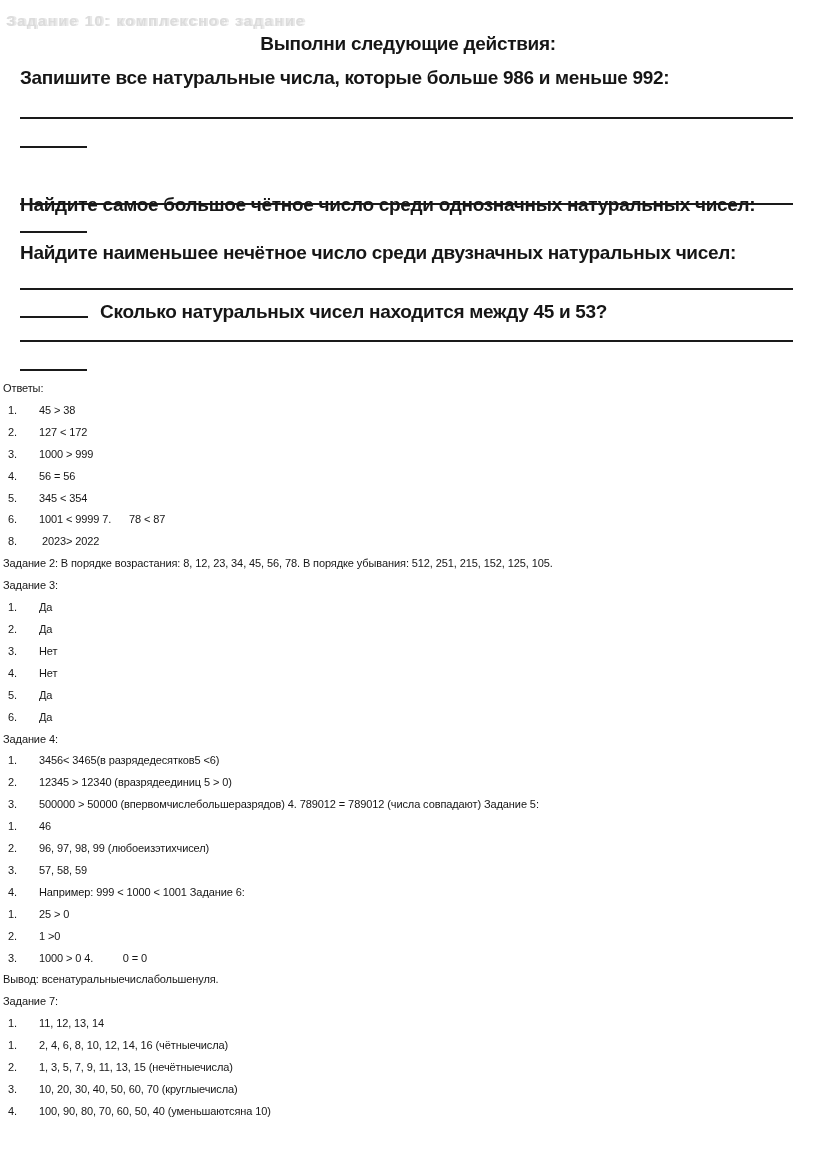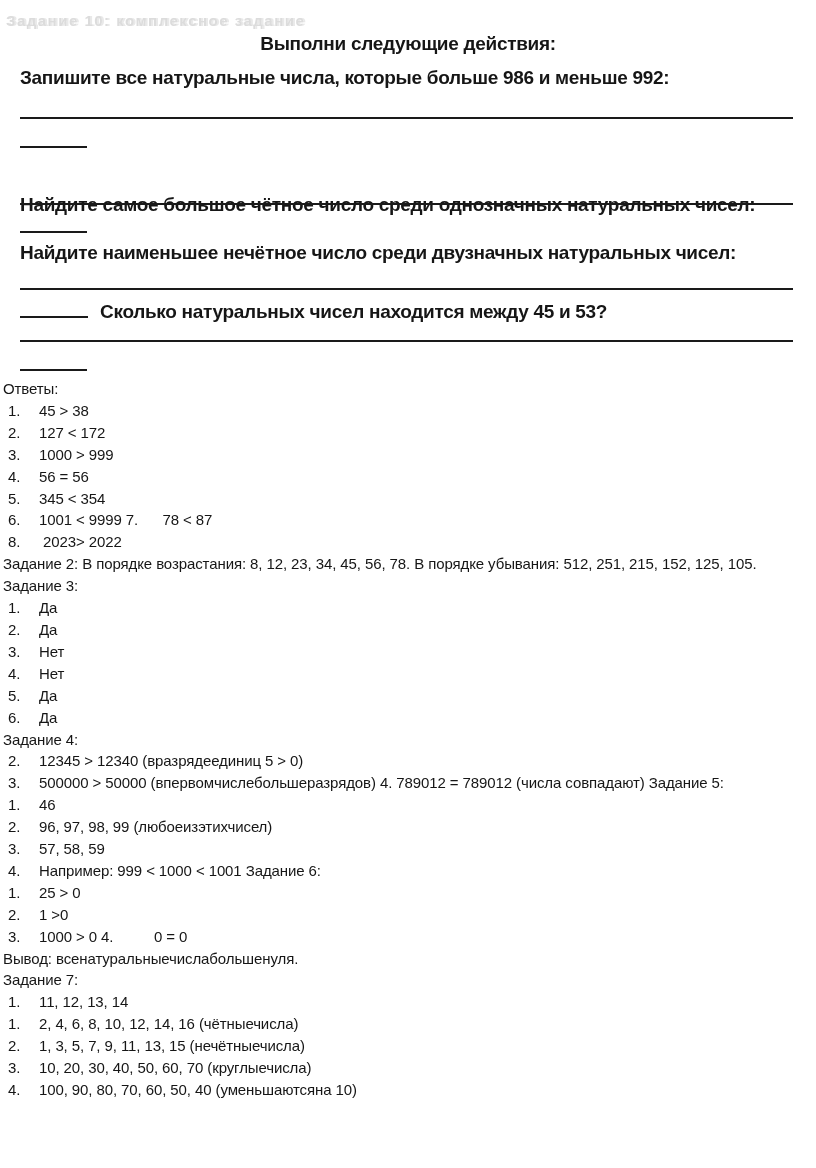--- a/index.html
+++ b/index.html
@@ -81,21 +81,21 @@
     height: 17px;
     border-bottom: 2.5px solid #1a1a1a;
     margin-right: 12px;
     vertical-align: baseline;
   }
   #answers {
     position: absolute;
     top: 378px;
     left: 3px;
     width: 810px;
-    font-size: 15px;
+    font-size: 11px;
     letter-spacing: -0.1px;
   }
   .arow {
     line-height: 21.9px;
     white-space: pre;
   }
   .arow .num {
     display: inline-block;
     width: 36px;
     padding-left: 5px;
@@ -139,20 +139,21 @@
       <div class="arow"><span class="num">8.</span><span class="atext"> 2023&gt; 2022</span></div>
       <div class="arow"><span class="atext">Задание 2: В порядке возрастания: 8, 12, 23, 34, 45, 56, 78. В порядке убывания: 512, 251, 215, 152, 125, 105.</span></div>
       <div class="arow"><span class="atext">Задание 3:</span></div>
       <div class="arow"><span class="num">1.</span><span class="atext">Да</span></div>
       <div class="arow"><span class="num">2.</span><span class="atext">Да</span></div>
       <div class="arow"><span class="num">3.</span><span class="atext">Нет</span></div>
       <div class="arow"><span class="num">4.</span><span class="atext">Нет</span></div>
       <div class="arow"><span class="num">5.</span><span class="atext">Да</span></div>
       <div class="arow"><span class="num">6.</span><span class="atext">Да</span></div>
       <div class="arow"><span class="atext">Задание 4:</span></div>
+      <div class="arow"><span class="num">1.</span><span class="atext">3456&lt; 3465(в разрядедесятков5 &lt;6)</span></div>
       <div class="arow"><span class="num">2.</span><span class="atext">12345 &gt; 12340 (вразрядеединиц 5 &gt; 0)</span></div>
       <div class="arow"><span class="num">3.</span><span class="atext">500000 &gt; 50000 (впервомчислебольшеразрядов) 4. 789012 = 789012 (числа совпадают) Задание 5:</span></div>
       <div class="arow"><span class="num">1.</span><span class="atext">46</span></div>
       <div class="arow"><span class="num">2.</span><span class="atext">96, 97, 98, 99 (любоеизэтихчисел)</span></div>
       <div class="arow"><span class="num">3.</span><span class="atext">57, 58, 59</span></div>
       <div class="arow"><span class="num">4.</span><span class="atext">Например: 999 &lt; 1000 &lt; 1001 Задание 6:</span></div>
       <div class="arow"><span class="num">1.</span><span class="atext">25 &gt; 0</span></div>
       <div class="arow"><span class="num">2.</span><span class="atext">1 &gt;0</span></div>
       <div class="arow"><span class="num">3.</span><span class="atext">1000 &gt; 0 4.          0 = 0</span></div>
       <div class="arow"><span class="atext">Вывод: всенатуральныечислабольшенуля.</span></div>

